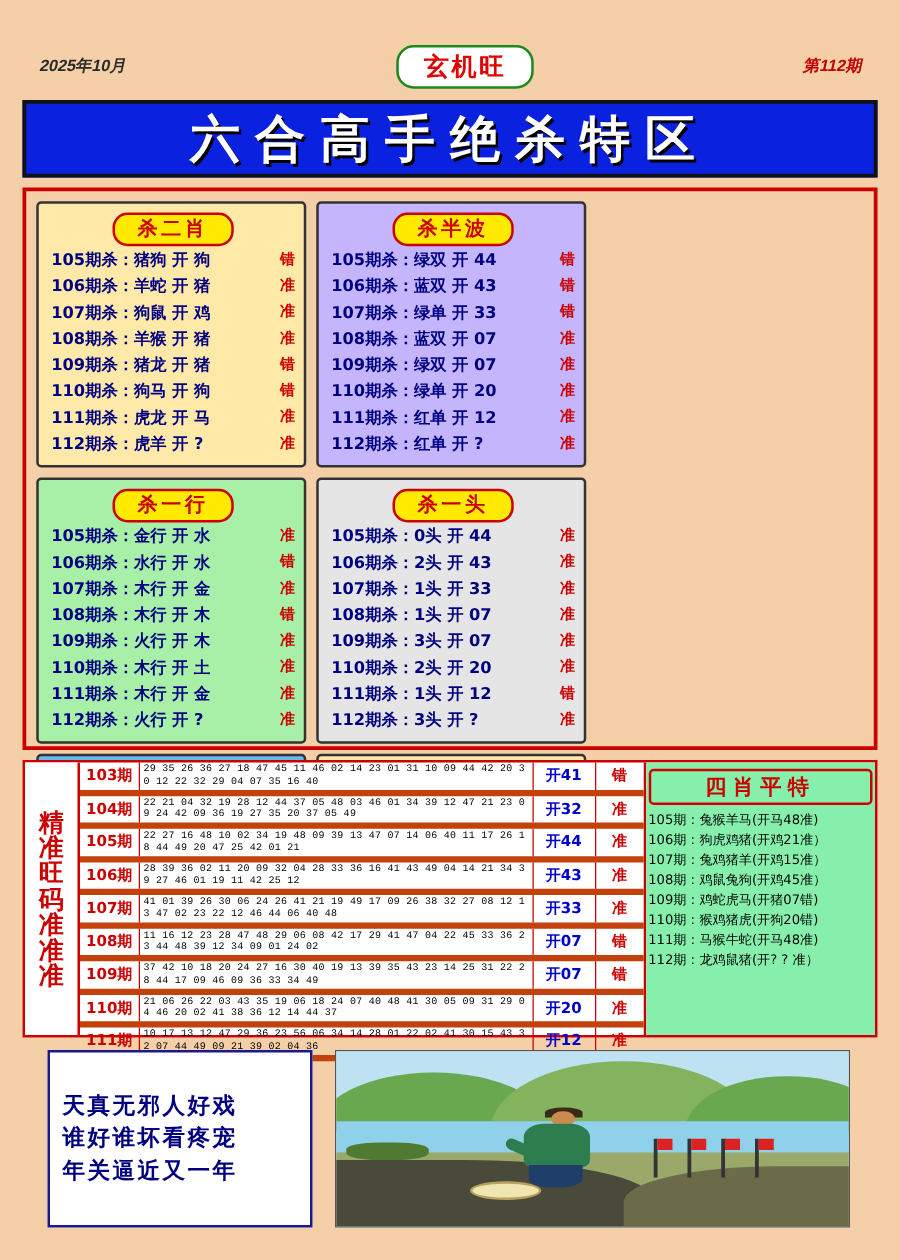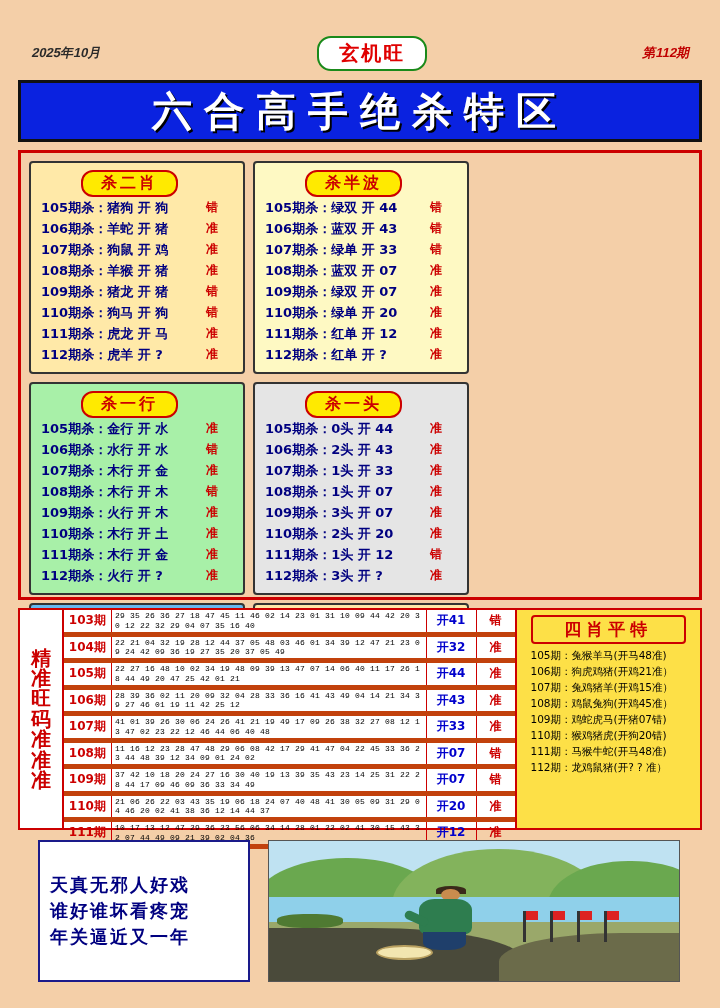--- a/index.html
+++ b/index.html
@@ -63,25 +63,25 @@
     border:3px solid #cc0000;
     background:#f4cfa8;
     padding:8px;
     display:flex; flex-wrap:wrap;
     gap:8px;
   }
   .panel {
     width:216px; height:213px;
     border:2px solid #333;
     border-radius:4px;
-    padding:4px 19px 0 4px;
+    padding:4px 1px 0 4px;
     display:flex; flex-direction:column; align-items:center;
   }
   .p-orange { background:#ffe9a8; }
-  .p-pink   { background:#fef9c3; }
+  .p-pink   { background:#c4b5fd; }
   .p-green  { background:#a8f0a8; }
   .p-green2 { background:#e5e5e5; }
   .p-blue   { background:#66b8f0; }
   .p-yellow { background:#ffe9a8; }
 
   .ptitle {
     margin-top:3px;
     background:#ffea00;
     border:2px solid #cc0000;
     border-radius:12px;
@@ -157,23 +157,23 @@
   }
   .mres {
     width:38px;
     display:flex; align-items:center; justify-content:center;
     font-size:12px; font-weight:bold; color:#cc0000;
     font-family:"DejaVu Sans", sans-serif;
   }
   
   .rightbox {
     width:184px;
-    background:#fde047;
+    background:#86efac;
     display:flex; flex-direction:column;
-    padding:3px 12px;
+    padding:3px 0;
   }
   .rtitle {
     border:2px solid #cc0000;
     border-radius:4px;
     margin:2px 2px 4px 2px;
     text-align:center;
     font-size:17px; font-weight:bold; color:#cc0000;
     letter-spacing:5px;
     font-family:"DejaVu Sans", sans-serif;
     padding:1px 0;

